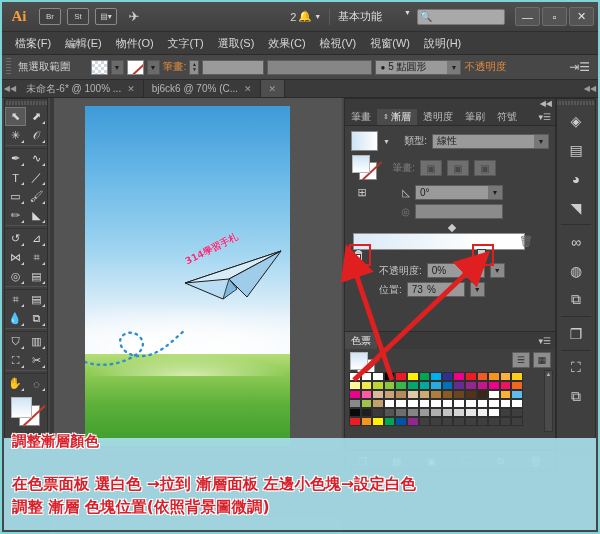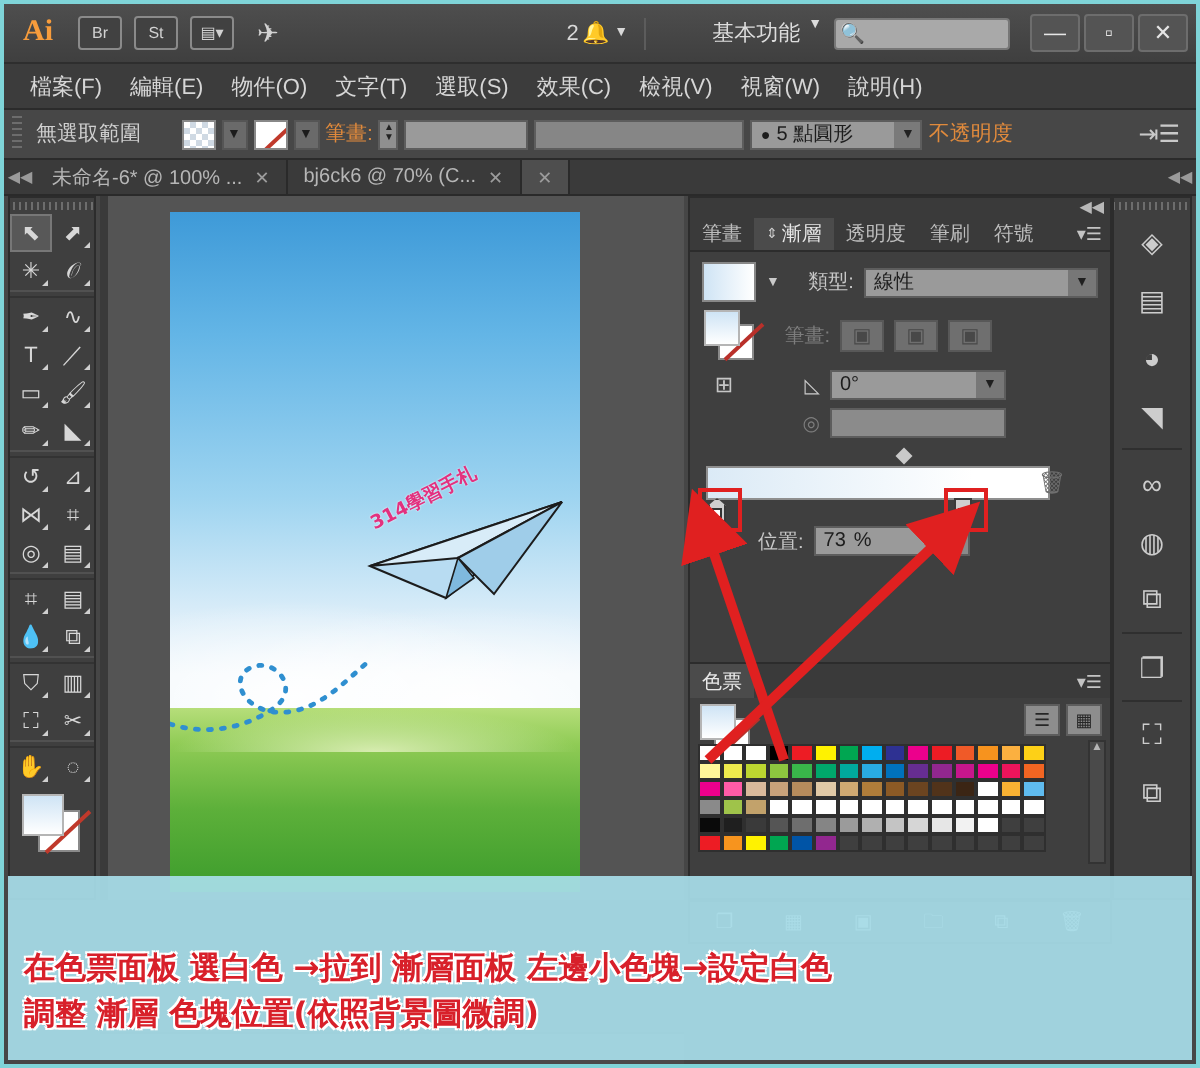--- a/index.html
+++ b/index.html
@@ -33,21 +33,21 @@
     width: 22px; height: 17px; margin: 0 3px;
     border: 1px solid #8a8a8a; border-radius: 2px;
     color: #d2d2d2; font-size: 8px;
     display: flex; align-items: center; justify-content: center;
     background: #414141;
   }
   .tb-icon.noborder { border: none; background: none; font-size: 13px; }
   .tb-spacer { flex: 1; }
   .bell-wrap { display: flex; align-items: center; color: #d8d8d8; font-size: 11px; gap: 2px; }
   .vsep { width: 1px; height: 16px; background: #5c5c5c; margin: 0 8px; }
-  .workspace-btn { color: #dcdcdc; font-size: 11px; display: flex; gap: 4px; margin-left: 25px; }
+  .workspace-btn { color: #dcdcdc; font-size: 11px; display: flex; gap: 22px; }
   .search-box {
     width: 88px; height: 16px; background: #a9a9a9;
     border: 1px solid #777; border-radius: 2px;
     display: flex; align-items: center; padding-left: 2px; margin-left: 6px;
   }
   .search-box .mag { font-size: 10px; color: #3a3a3a; }
   .wincontrols { display: flex; margin-left: 8px; margin-right: 4px; }
   .wc {
     width: 25px; height: 19px; margin-left: 2px;
     background: #545454; border: 1px solid #6d6d6d; border-radius: 2px;
@@ -525,20 +525,25 @@
         </div>
         <div class="redbox" style="left:-4px; top:19px; width:22px; height:22px;"></div>
 
         <div class="stop right" style="left:124px">
           <div class="house"></div>
           <div class="inner"></div>
         </div>
         <div class="redbox" style="left:119px; top:19px; width:22px; height:22px;"></div>
       </div>
 
+      <div class="g-row-small">
+        <span class="g-lab2">不透明度:</span>
+        <div class="g-num">0%</div>
+        <div class="g-caret2">▼</div>
+      </div>
 
       <div class="g-row-small">
         <span class="g-lab2">位置:</span>
         <div class="g-num">
           <span>73</span>
           <span style="margin-left:4px">%</span>
         </div>
         <div class="g-caret2">▼</div>
       </div>
     </div>
@@ -699,17 +704,18 @@
     <defs>
       <marker id="ah" markerWidth="7" markerHeight="7" refX="2" refY="3.5" orient="auto">
         <polygon points="0,0 7,3.5 0,7" fill="#e02020"></polygon>
       </marker>
     </defs>
     <line x1="390" y1="378" x2="352" y2="266" stroke="#e02020" stroke-width="5" marker-end="url(#ah)"></line>
     <line x1="352" y1="378" x2="470" y2="266" stroke="#e02020" stroke-width="5" marker-end="url(#ah)"></line>
   </svg>
 
   <div class="annot-band">
+    <div class="annot-line al0">調整漸層顏色</div>
     <div class="annot-line al2">在色票面板 選白色 →拉到 漸層面板 左邊小色塊→設定白色</div>
     <div class="annot-line al3">調整 漸層 色塊位置(依照背景圖微調)</div>
   </div>
 
 </div>
 
 </body></html>

